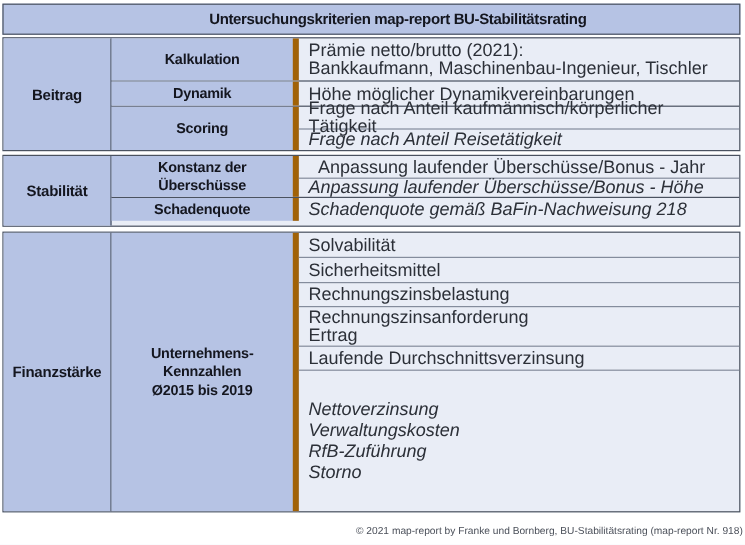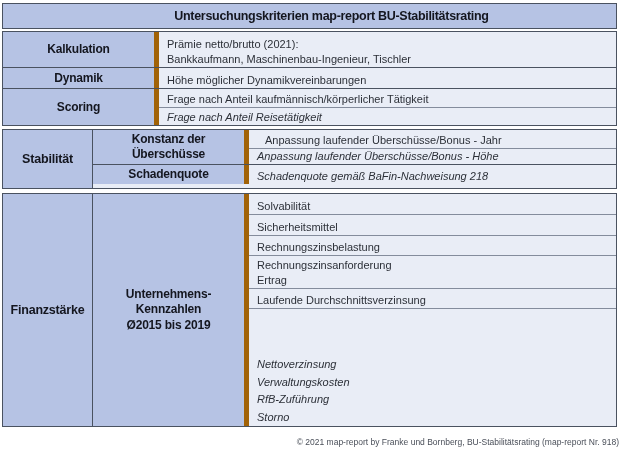--- a/index.html
+++ b/index.html
@@ -56,42 +56,43 @@
     display:flex; flex-direction:column; align-items:center; justify-content:center;
     font-weight:bold; font-size:12px; letter-spacing:-0.2px;
     text-align:center; line-height:15px;
   }
   .glabel .sublabel { margin-top:1px; }
 
   .cells { flex:1 1 auto; display:flex; flex-direction:column; }
   .cell {
     border-bottom:1px solid #848c9c;
     box-sizing:border-box;
-    display:flex; flex-direction:column; justify-content:flex-end;
+    display:flex; flex-direction:column; justify-content:center;
     padding-left:8px; padding-right:4px;
-    font-size:11px; color:#2c3038;
+    font-size:15px; color:#2c3038;
     line-height:15px;
   }
   .cell:last-child { border-bottom:none; }
   .cell-grow { flex:1 1 auto;font-style:italic; }
   .cell-list { line-height:17.5px; }
 
   .footer {
     position:absolute; right:2px; top:437px;
     font-size:8.5px; color:#4a4f59;
   }
 </style>
 </head>
 <body>
 
 <div class="figure">
 
   <div class="titlebar">Untersuchungskriterien map-report BU-Stabilitätsrating</div>
 
   <div class="block block-beitrag">
+    <div class="cat">Beitrag</div>
     <div class="groups">
       <div class="group">
         <div class="glabel">
           <span>Kalkulation</span>
         </div>
         <div class="cells">
           <div class="cell" style="height:35px;">
             <span>Prämie netto/brutto (2021):</span>
             <span>Bankkaufmann, Maschinenbau-Ingenieur, Tischler</span>
           </div>

